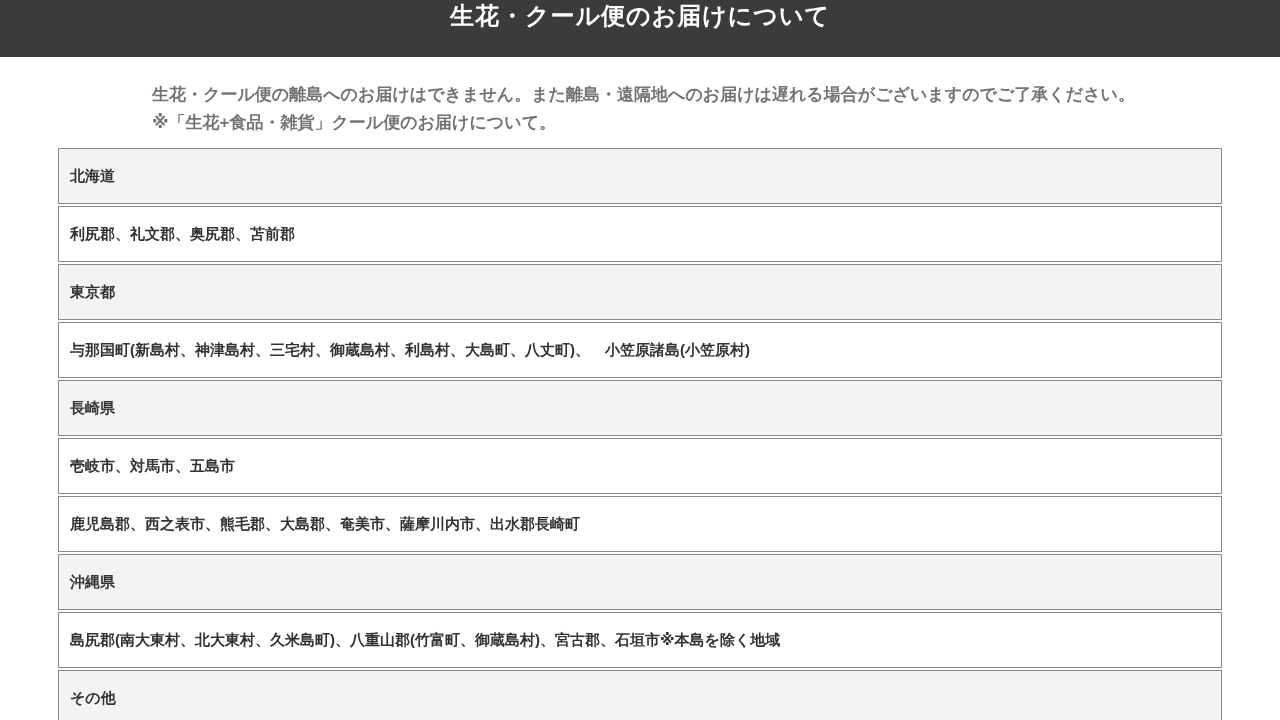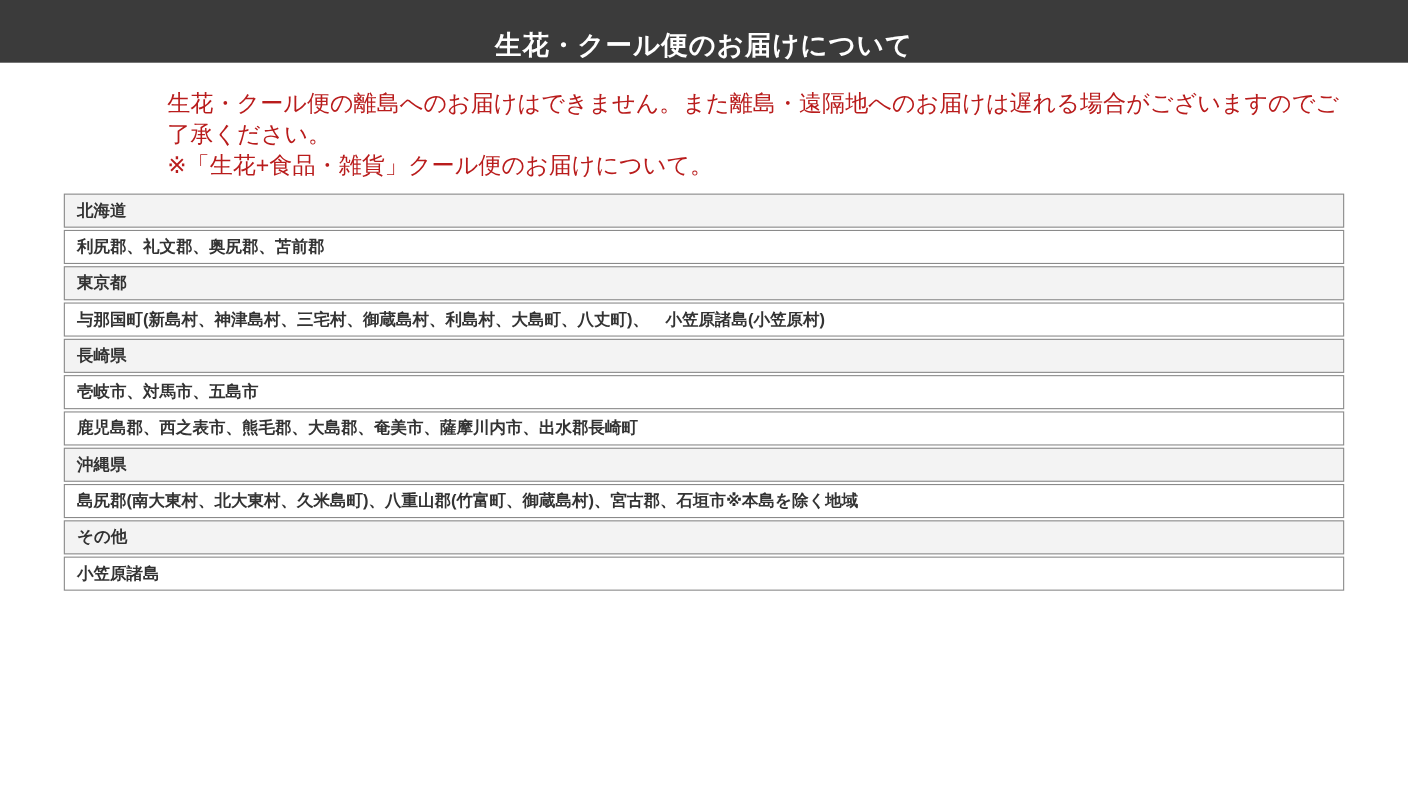--- a/index.html
+++ b/index.html
@@ -9,41 +9,41 @@
     background: #ffffff;
     font-family: "Liberation Sans", "DejaVu Sans", sans-serif;
     color: #333333;
     overflow: hidden;
   }
   .header-bar {
     width: 1280px;
     height: 57px;
     background: #3b3b3b;
     display: flex;
-    align-items: flex-end;
+    align-items: flex-start;
     justify-content: center;
   }
   .header-bar .title {
     color: #ffffff;
     font-size: 24px;
     font-weight: bold;
     letter-spacing: 1px;
   }
   .intro {
     margin: 24px 58px 0 152px;
-    font-size: 21px;
-    font-weight: normal;
+    font-size: 17px;
+    font-weight: bold;
     line-height: 28px;
-    color: #b91c1c;
+    color: #737373;
   }
   .area-table {
     margin: 11px 58px 0 58px;
   }
   .row {
-    height: 31px;
+    height: 56px;
     border: 1px solid #8a8a8a;
     display: flex;
     align-items: center;
     padding: 0 11px;
     font-size: 15px;
     font-weight: bold;
     color: #333333;
     background: #ffffff;
   }
   .row + .row { margin-top: 2px; text-align: right; }

